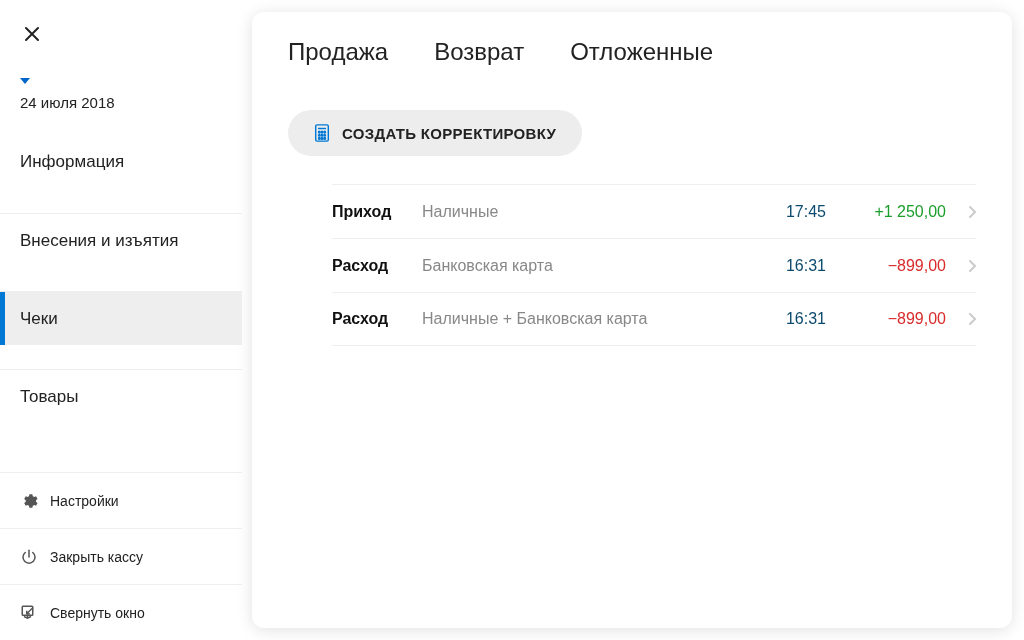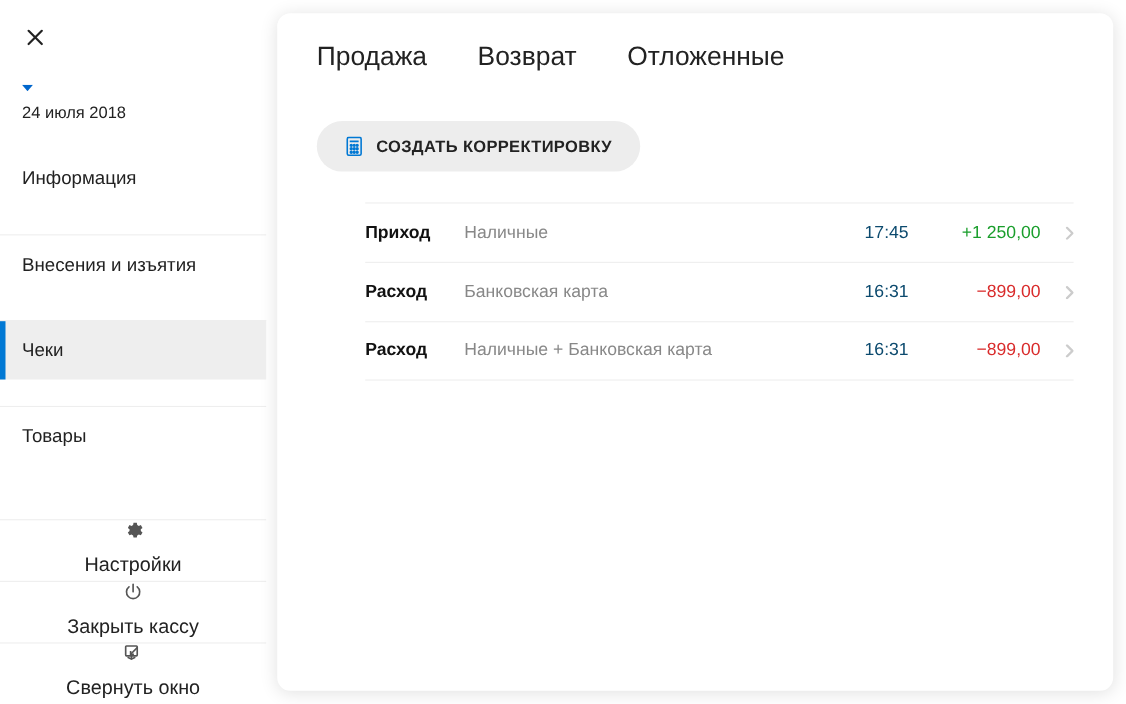--- a/index.html
+++ b/index.html
@@ -68,25 +68,24 @@
     background: #0078d4;
   }
   .spacer { flex: 1; }
   .utility {
     display: flex; flex-direction: column;
   }
   .util-item {
     height: 56px;
     display: flex; align-items: center; gap: 12px;
     padding: 0 20px;
-    font-size: 18px;
+    font-size: 14px;
     color: #222;
     border-top: 1px solid #eee;
     cursor: pointer;
-    flex-direction: column;
   }
   .util-icon {
     width: 18px; height: 18px;
     display: flex; align-items: center; justify-content: center;
     color: #555;
   }
 
   
   .main-wrap {
     flex: 1;

